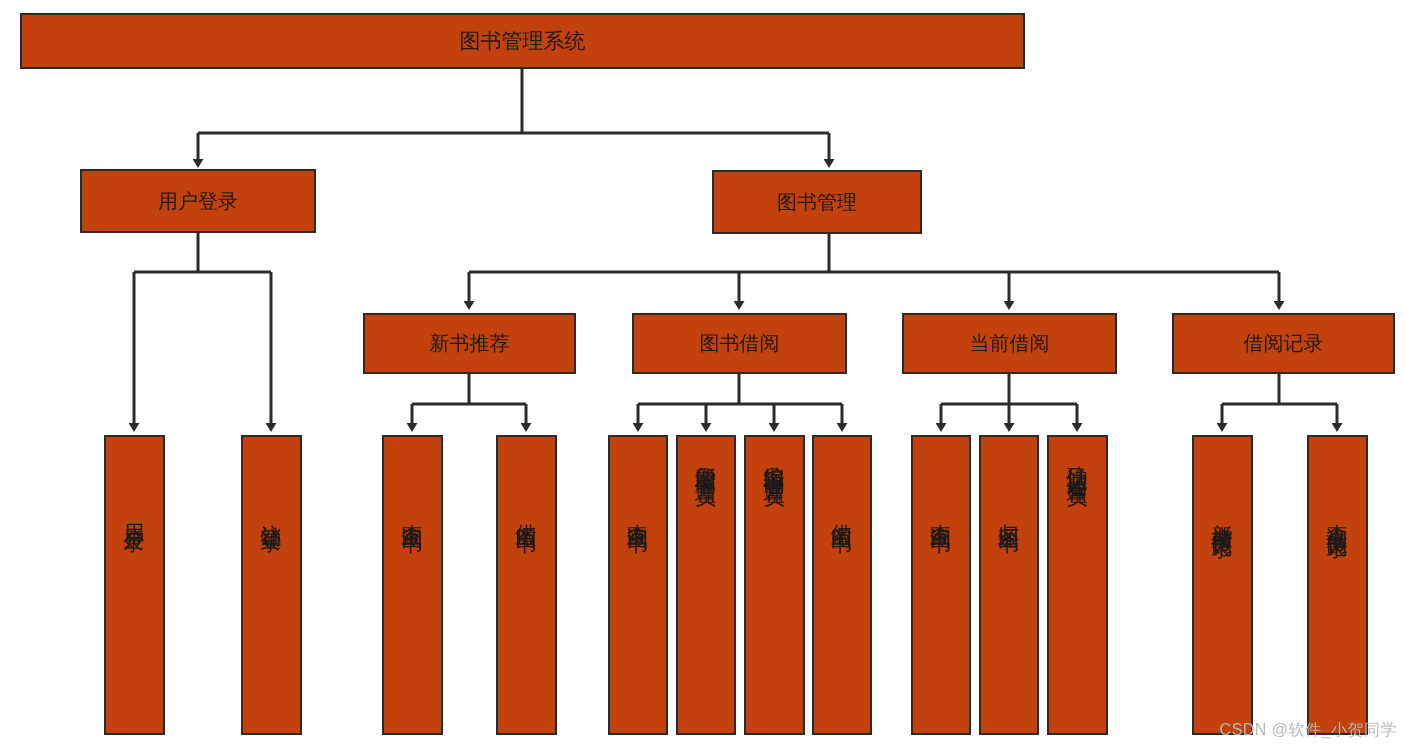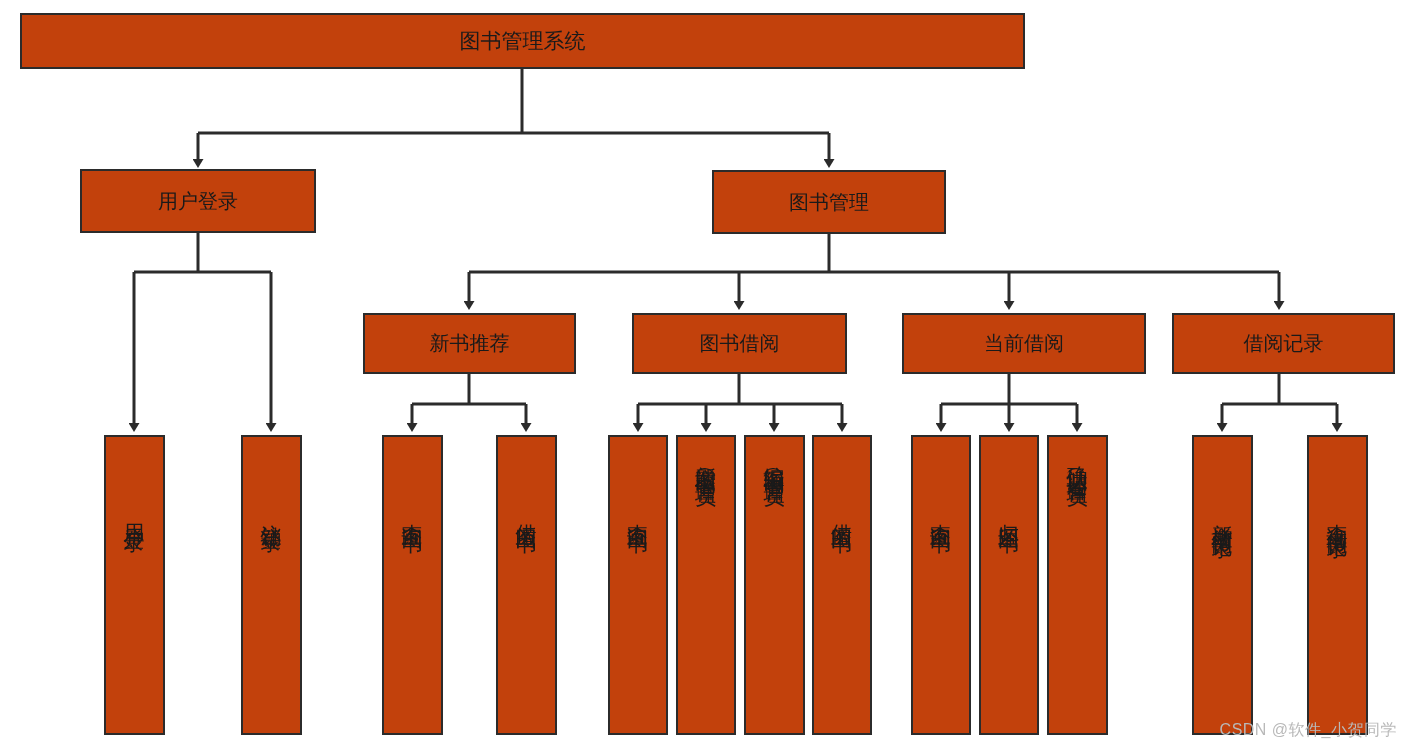--- a/index.html
+++ b/index.html
@@ -114,33 +114,33 @@
   </svg>
 
   <div class="node root" style="left:20px;top:13px;width:1005px;height:56px;">
     <span class="label">图书管理系统</span>
   </div>
 
   <div class="node level2" style="left:80px;top:169px;width:236px;height:64px;">
     <span class="label">用户登录</span>
   </div>
 
-  <div class="node level2" style="left:712px;top:170px;width:234px;height:64px;">
+  <div class="node level2" style="left:712px;top:170px;width:210px;height:64px;">
     <span class="label">图书管理</span>
   </div>
 
   <div class="node level3" style="left:363px;top:313px;width:213px;height:61px;">
     <span class="label">新书推荐</span>
   </div>
 
   <div class="node level3" style="left:632px;top:313px;width:215px;height:61px;">
     <span class="label">图书借阅</span>
   </div>
 
-  <div class="node level3" style="left:902px;top:313px;width:244px;height:61px;">
+  <div class="node level3" style="left:902px;top:313px;width:215px;height:61px;">
     <span class="label">当前借阅</span>
   </div>
 
   <div class="node level3" style="left:1172px;top:313px;width:223px;height:61px;">
     <span class="label">借阅记录</span>
   </div>
 
   <div class="node leaf mid" style="left:104px;top:435px;width:61px;height:300px;">
     <span class="vtext">用户登录</span>
   </div>

